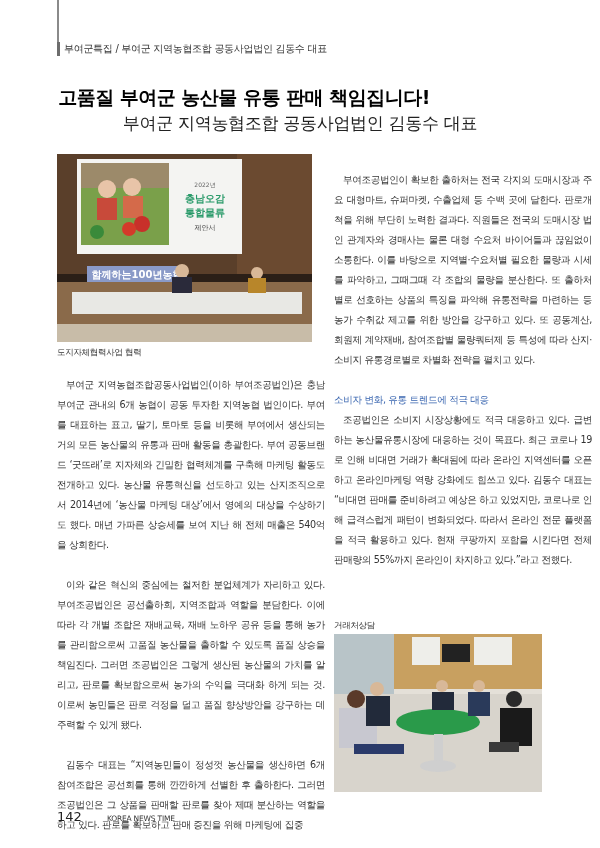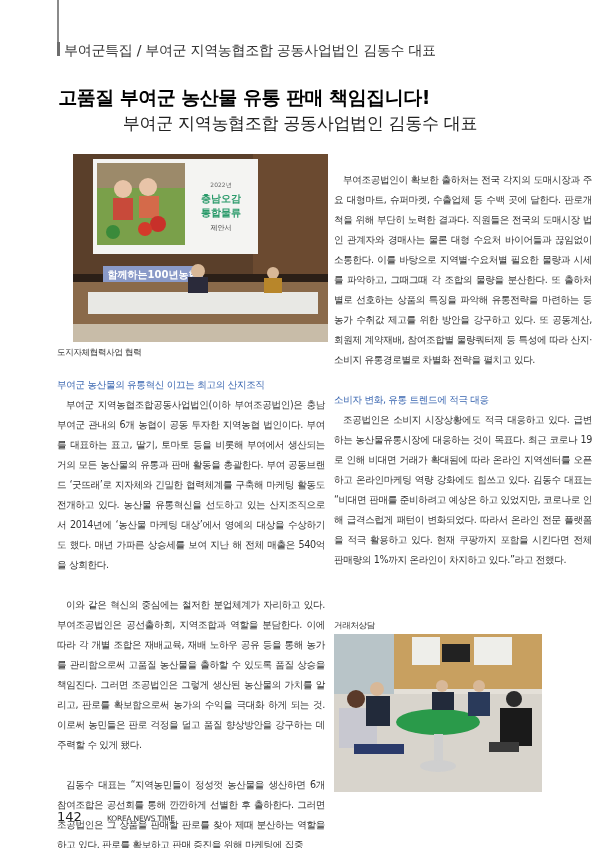--- a/index.html
+++ b/index.html
@@ -1,29 +1,29 @@
 <!DOCTYPE html>
 <html><head>
 <meta charset="utf-8">
 <style>
   html, body { margin:0; padding:0; }
   body { width:600px; height:848px; background:#ffffff; position:relative; overflow:hidden;
          font-family:"DejaVu Sans","Liberation Sans",sans-serif; color:#333; }
   .vline { position:absolute; left:57px; top:0; width:2px; height:56px; background:#8a8a8a; }
   .header-bar { position:absolute; left:57px; top:42px; width:3px; height:14px; background:#6d6d6d; }
-  .section-label { position:absolute; left:64px; top:42px; font-size:14px; color:#333; letter-spacing:-0.3px; white-space:nowrap; }
+  .section-label { position:absolute; left:64px; top:42px; font-size:10px; color:#333; letter-spacing:-0.3px; white-space:nowrap; }
   .title { position:absolute; left:0; width:488px; top:85px; text-align:center; font-size:19px; font-weight:bold; color:#000000; letter-spacing:-0.5px; }
   .subtitle { position:absolute; left:0; width:600px; top:112px; text-align:center; font-size:17px; color:#222; letter-spacing:-0.3px; }
   .col { position:absolute; font-size:9.6px; line-height:20px; color:#333; text-align:justify; letter-spacing:-0.35px; }
   .col-left { left:57px; top:375px; width:268px; }
   .col-right { left:334px; top:150px; width:258px; }
   .col p { margin:0; text-indent:9px; }
   .col .gap { height:20px; }
   .subhead { color:#3a66b0; font-weight:normal; text-indent:0 !important; }
-  .photo1 { position:absolute; left:57px; top:154px; width:255px; height:188px; background:#22c55e; overflow:hidden;margin-left:16px; }
+  .photo1 { position:absolute; left:57px; top:154px; width:255px; height:188px; background:#22c55e; overflow:hidden; }
   .caption1 { position:absolute; left:57px; top:347px; font-size:8.5px; color:#333; letter-spacing:-0.3px; }
   .caption2 { position:absolute; left:334px; top:620px; font-size:8.5px; color:#333; letter-spacing:-0.3px; }
   .photo2 { position:absolute; left:334px; top:634px; width:208px; height:158px; background:#d9c9a8; overflow:hidden; }
   .footer { position:absolute; left:57px; top:806px; white-space:nowrap; }
   .page-num { font-size:13px; color:#222; }
   .mag-name { font-size:7.5px; color:#333; font-weight:normal; margin-left:20px; letter-spacing:-0.2px; }
 </style>
 </head>
 <body>
 
@@ -60,34 +60,33 @@
     <circle cx="125" cy="117" r="7" fill="#d8b898"></circle>
     <rect x="115" y="123" width="20" height="16" fill="#2a2a3a"></rect>
     <circle cx="200" cy="119" r="6" fill="#d8b898"></circle>
     <rect x="191" y="124" width="18" height="15" fill="#b8862a"></rect>
     <rect x="0" y="170" width="255" height="18" fill="#c8bca8"></rect>
   </svg>
 </div>
 <div class="caption1">도지자체협력사업 협력</div>
 
 <div class="col col-left">
-  <p class="subhead">부여군 농산물의 유통혁신 이끄는 최고의 산지조직</p>
   <p>부여군 지역농협조합공동사업법인(이하 부여조공법인)은 충남 부여군 관내의 6개 농협이 공동 투자한 지역농협 법인이다. 부여를 대표하는 표고, 딸기, 토마토 등을 비롯해 부여에서 생산되는 거의 모든 농산물의 유통과 판매 활동을 총괄한다. 부여 공동브랜드 ‘굿뜨래’로 지자체와 긴밀한 협력체계를 구축해 마케팅 활동도 전개하고 있다. 농산물 유통혁신을 선도하고 있는 산지조직으로서 2014년에 ‘농산물 마케팅 대상’에서 영예의 대상을 수상하기도 했다. 매년 가파른 상승세를 보여 지난 해 전체 매출은 540억을 상회한다.</p>
   <div class="gap"></div>
   <p>이와 같은 혁신의 중심에는 철저한 분업체계가 자리하고 있다. 부여조공법인은 공선출하회, 지역조합과 역할을 분담한다. 이에 따라 각 개별 조합은 재배교육, 재배 노하우 공유 등을 통해 농가를 관리함으로써 고품질 농산물을 출하할 수 있도록 품질 상승을 책임진다. 그러면 조공법인은 그렇게 생산된 농산물의 가치를 알리고, 판로를 확보함으로써 농가의 수익을 극대화 하게 되는 것. 이로써 농민들은 판로 걱정을 덜고 품질 향상방안을 강구하는 데 주력할 수 있게 됐다.</p>
   <div class="gap"></div>
   <p>김동수 대표는 “지역농민들이 정성껏 농산물을 생산하면 6개 참여조합은 공선회를 통해 깐깐하게 선별한 후 출하한다. 그러면 조공법인은 그 상품을 판매할 판로를 찾아 제때 분산하는 역할을 하고 있다. 판로를 확보하고 판매 증진을 위해 마케팅에 집중</p>
 </div>
 
 <div class="col col-right">
   <div class="gap"></div>
   <p>부여조공법인이 확보한 출하처는 전국 각지의 도매시장과 주요 대형마트, 슈퍼마켓, 수출업체 등 수백 곳에 달한다. 판로개척을 위해 부단히 노력한 결과다. 직원들은 전국의 도매시장 법인 관계자와 경매사는 물론 대형 수요처 바이어들과 끊임없이 소통한다. 이를 바탕으로 지역별·수요처별 필요한 물량과 시세를 파악하고, 그때그때 각 조합의 물량을 분산한다. 또 출하처별로 선호하는 상품의 특징을 파악해 유통전략을 마련하는 등 농가 수취값 제고를 위한 방안을 강구하고 있다. 또 공동계산, 회원제 계약재배, 참여조합별 물량쿼터제 등 특성에 따라 산지·소비지 유통경로별로 차별화 전략을 펼치고 있다.</p>
   <div class="gap"></div>
   <p class="subhead">소비자 변화, 유통 트렌드에 적극 대응</p>
-  <p>조공법인은 소비지 시장상황에도 적극 대응하고 있다. 급변하는 농산물유통시장에 대응하는 것이 목표다. 최근 코로나 19로 인해 비대면 거래가 확대됨에 따라 온라인 지역센터를 오픈하고 온라인마케팅 역량 강화에도 힘쓰고 있다. 김동수 대표는 “비대면 판매를 준비하려고 예상은 하고 있었지만, 코로나로 인해 급격스럽게 패턴이 변화되었다. 따라서 온라인 전문 플랫폼을 적극 활용하고 있다. 현재 쿠팡까지 포함을 시킨다면 전체 판매량의 1%까지 온라인이 차지하고 있다.”라고 전했다.</p>
+  <p>조공법인은 소비지 시장상황에도 적극 대응하고 있다. 급변하는 농산물유통시장에 대응하는 것이 목표다. 최근 코로나 19로 인해 비대면 거래가 확대됨에 따라 온라인 지역센터를 오픈하고 온라인마케팅 역량 강화에도 힘쓰고 있다. 김동수 대표는 “비대면 판매를 준비하려고 예상은 하고 있었지만, 코로나로 인해 급격스럽게 패턴이 변화되었다. 따라서 온라인 전문 플랫폼을 적극 활용하고 있다. 현재 쿠팡까지 포함을 시킨다면 전체 판매량의 55%까지 온라인이 차지하고 있다.”라고 전했다.</p>
 </div>
 
 <div class="caption2">거래처상담</div>
 
 <div class="photo2">
   <svg width="208" height="158" viewBox="0 0 208 158">
     <rect x="0" y="0" width="208" height="158" fill="#e4e0d8"></rect>
     <rect x="0" y="0" width="60" height="60" fill="#b8c4c8"></rect>
     <rect x="60" y="0" width="148" height="55" fill="#c8a060"></rect>
     <rect x="78" y="3" width="28" height="28" fill="#eeeeea"></rect>

